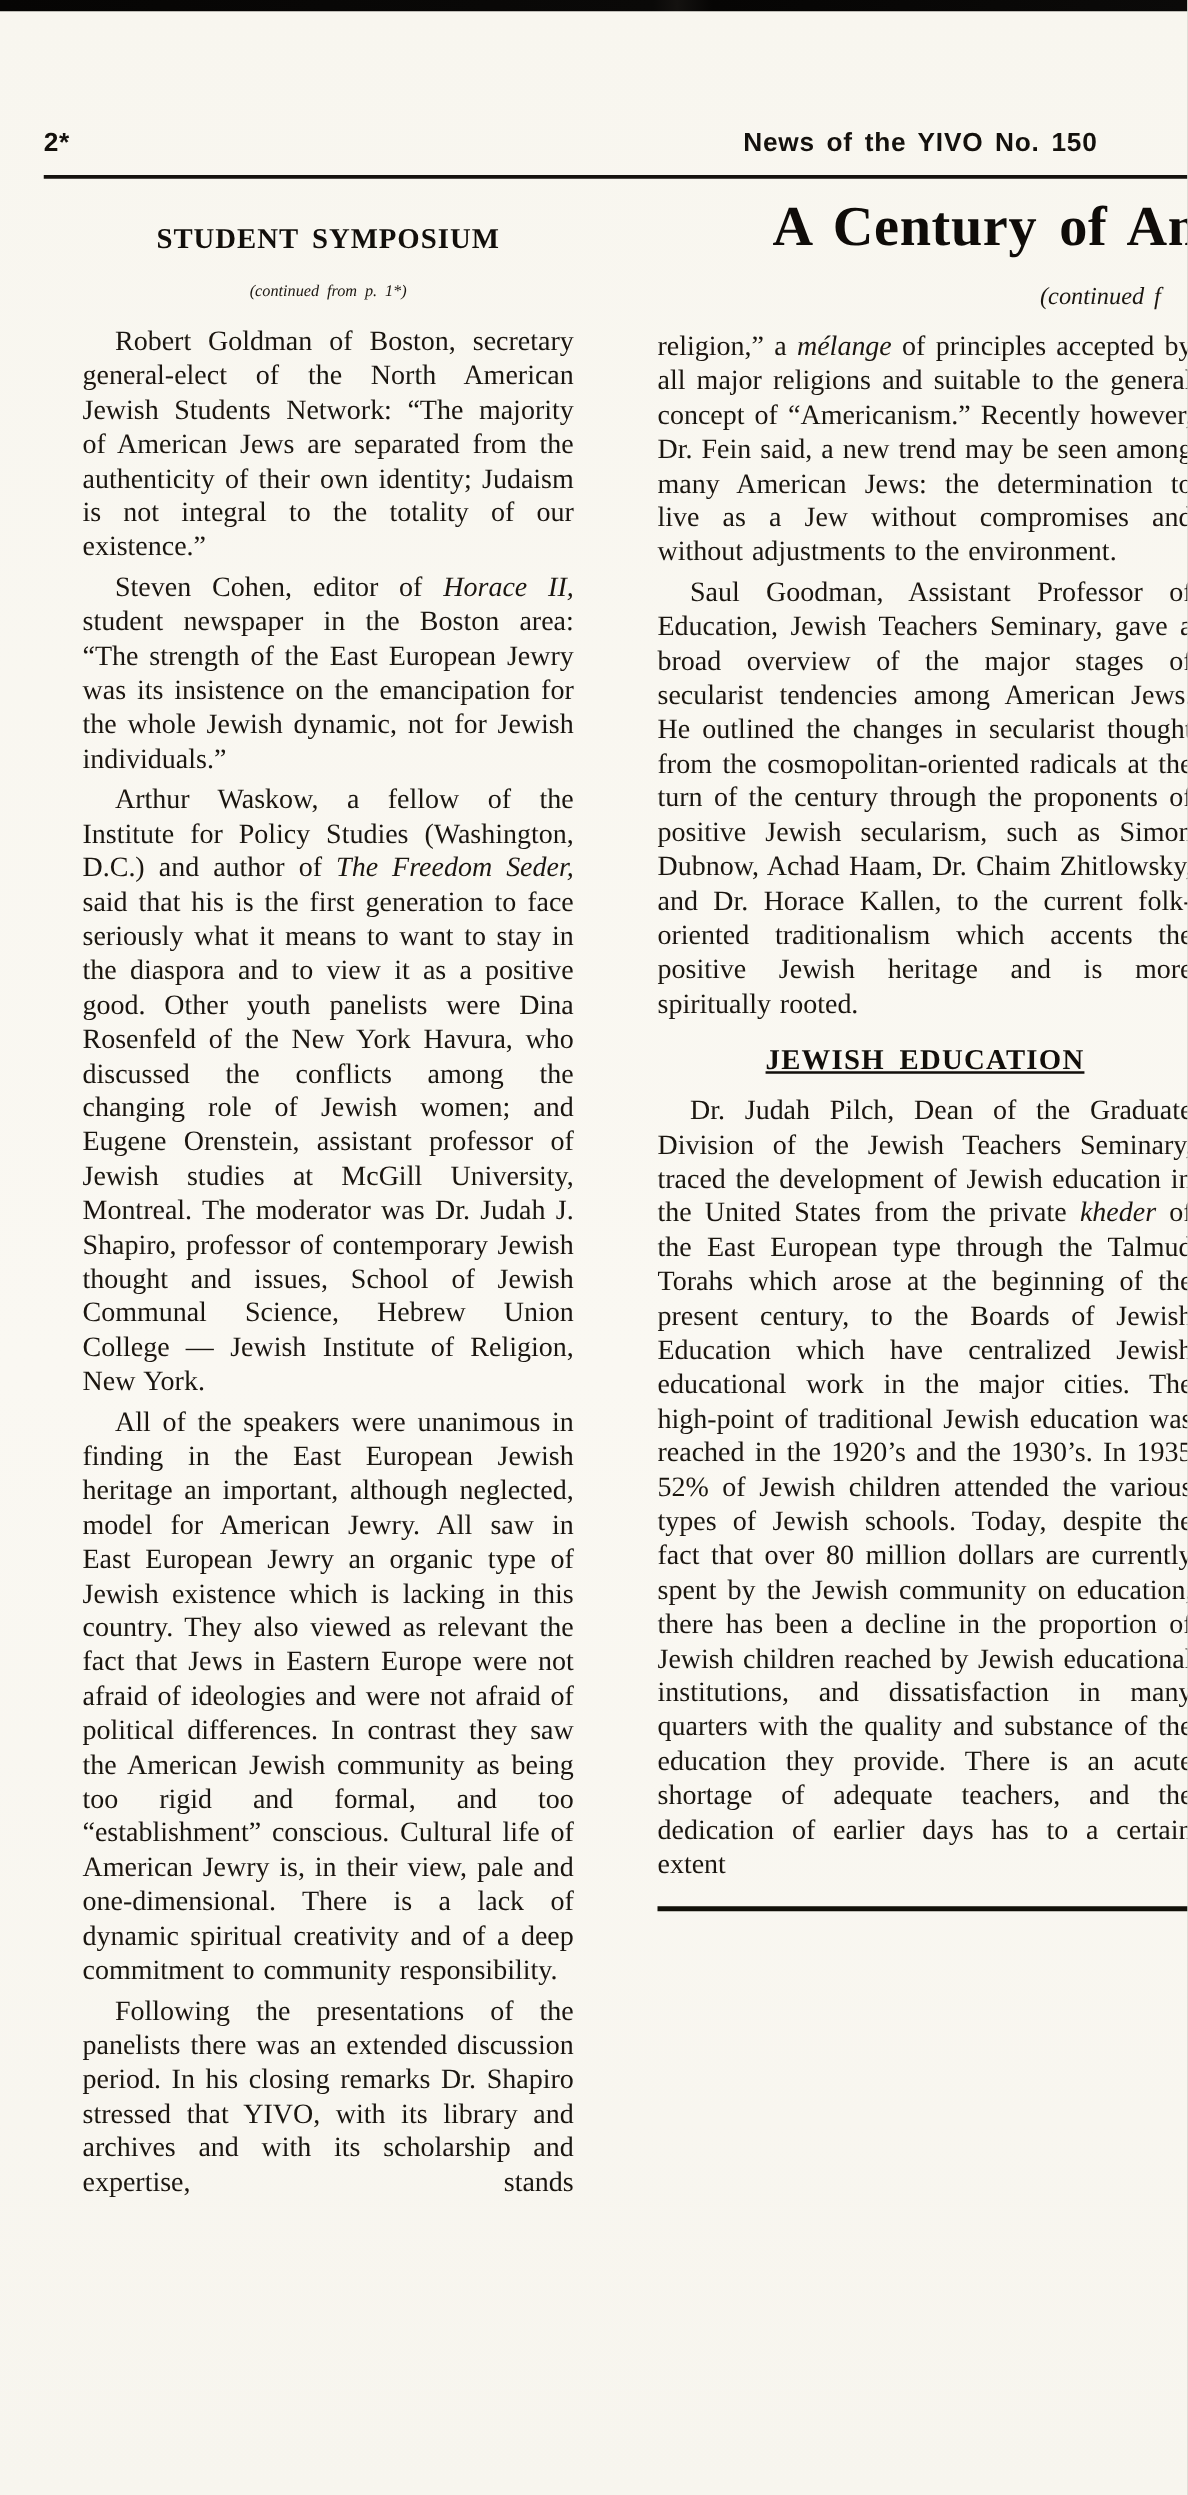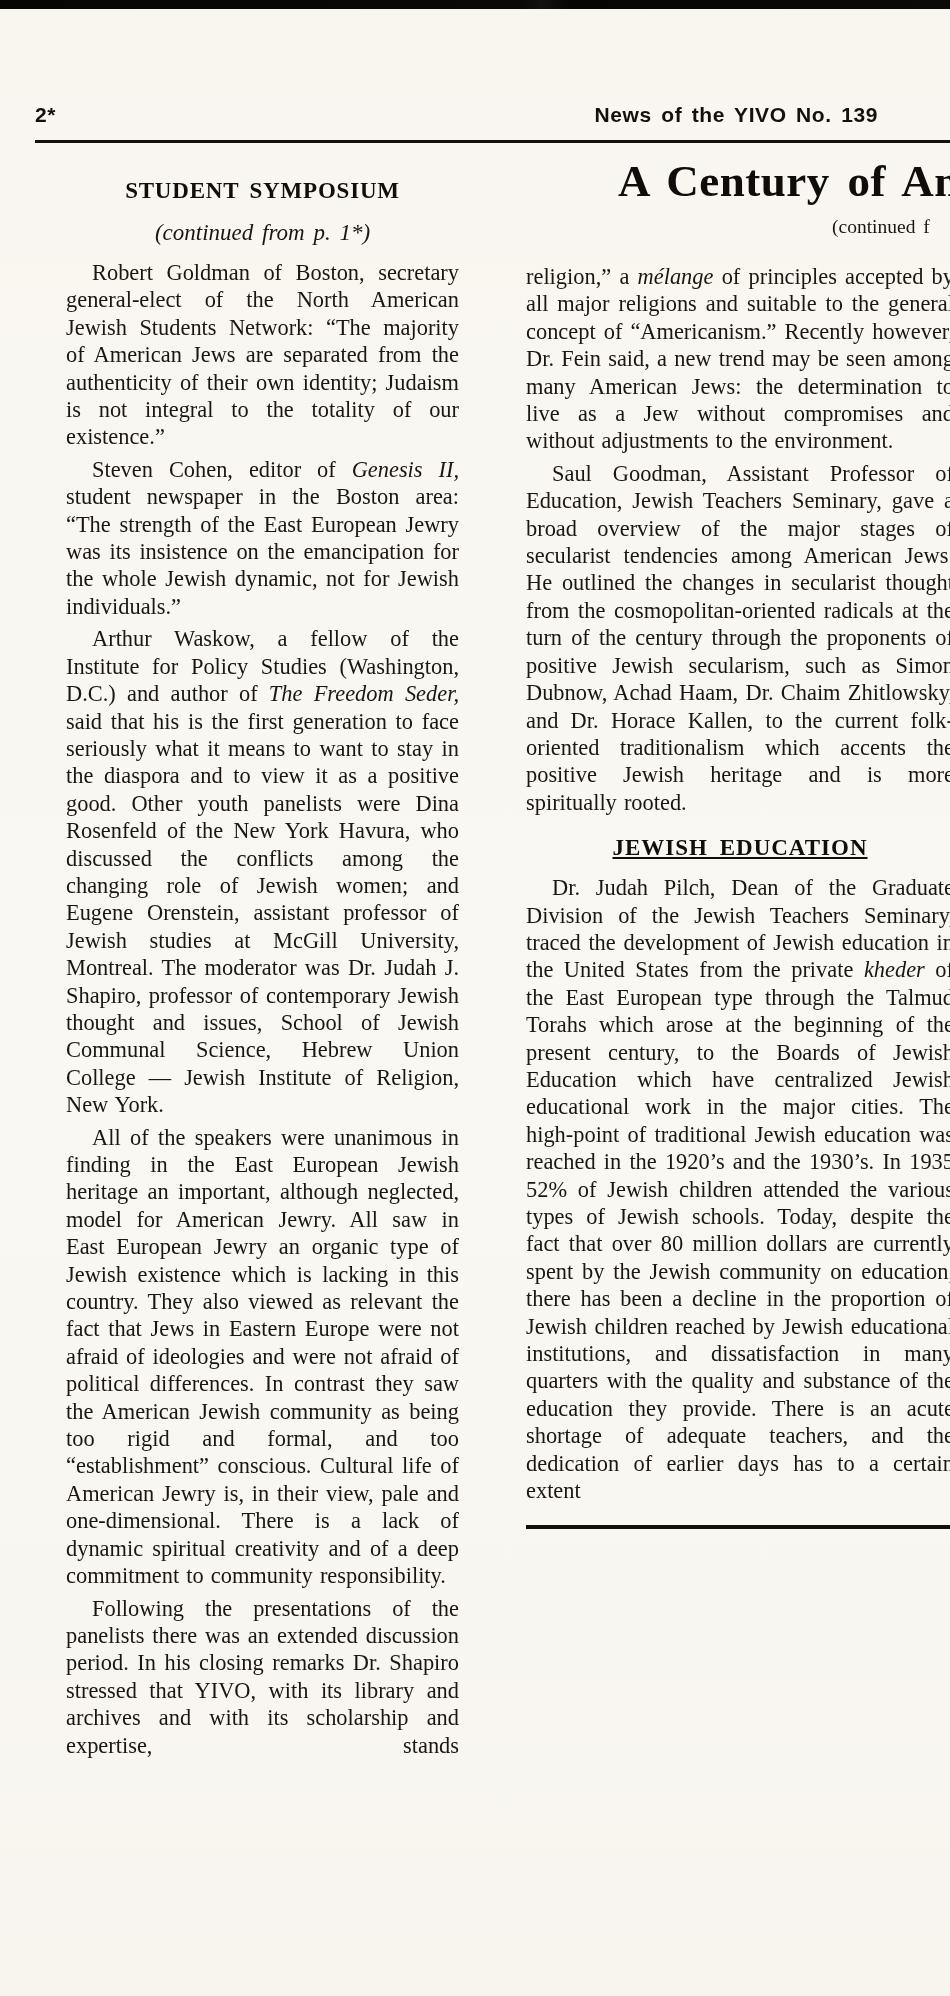--- a/index.html
+++ b/index.html
@@ -44,38 +44,38 @@
     font-size: 23px;
     line-height: 30px;
     letter-spacing: 0.8px;
     word-spacing: 4px;
     color: #120f0b;
   }
   .continued-note {
     margin-top: 15px;
     text-align: center;
     font-style: italic;
-    font-size: 23px;
+    font-size: 13px;
     line-height: 24px;
     word-spacing: 3px;
   }
   .para { margin: 0; text-indent: 26px; word-spacing: 1.5px; }
   .para + .para { margin-top: 5px; }
   .para.noindent { text-indent: 0; }
   .para.first { margin-top: 14px; }
   .para.stretch-last { text-align-last: justify; }
   .big-headline {
     position: absolute; left: 618px; top: 155px;
     font-weight: 700; font-size: 45px; line-height: 52px;
     white-space: nowrap; letter-spacing: 0.5px; word-spacing: 6px;
     color: #0f0c09;
   }
   .big-continued {
-    position: absolute; left: 832px; top: 215px;
-    font-size: 19.5px; line-height: 24px;
+    position: absolute; left: 832px; top: 226px;
+    font-style: italic; font-size: 19.5px; line-height: 24px;
     white-space: nowrap; word-spacing: 3px;
   }
   .section-title {
     margin: 18px 0 12px 0;
     text-align: center;
     font-weight: 700;
     font-size: 23px;
     line-height: 28px;
     letter-spacing: 1px;
     word-spacing: 5px;
@@ -90,33 +90,33 @@
 </style>
 </head>
 <body>
 
 <div class="page">
 
   <div class="top-bar"></div>
 
   <div class="running-head">
     <span class="page-number">2*</span>
-    <span class="issue-title">News of the YIVO No. 139</span>
+    <span class="issue-title">News of the YIVO No. 150</span>
   </div>
 
   <div class="header-rule"></div>
 
   <div class="big-headline">A Century of Ame</div>
   <div class="big-continued">(continued f</div>
 
   <div class="col col-left">
     <h2 class="article-title">STUDENT SYMPOSIUM</h2>
     <div class="continued-note">(continued from p. 1*)</div>
     <p class="para first"><span>Robert Goldman of Boston, secretary general-elect of the North American Jewish Students Network: “The majority of American Jews are separated from the authenticity of their own identity; Judaism is not integral to the totality of our existence.”</span></p>
-    <p class="para"><span>Steven Cohen, editor of </span><i>Genesis II,</i><span> student newspaper in the Boston area: “The strength of the East European Jewry was its insistence on the emancipation for the whole Jewish dynamic, not for Jewish individuals.”</span></p>
+    <p class="para"><span>Steven Cohen, editor of </span><i>Horace II,</i><span> student newspaper in the Boston area: “The strength of the East European Jewry was its insistence on the emancipation for the whole Jewish dynamic, not for Jewish individuals.”</span></p>
     <p class="para"><span>Arthur Waskow, a fellow of the Institute for Policy Studies (Washington, D.C.) and author of </span><i>The Freedom Seder,</i><span> said that his is the first generation to face seriously what it means to want to stay in the diaspora and to view it as a positive good. Other youth panelists were Dina Rosenfeld of the New York Havura, who discussed the conflicts among the changing role of Jewish women; and Eugene Orenstein, assistant professor of Jewish studies at McGill University, Montreal. The moderator was Dr. Judah J. Shapiro, professor of contemporary Jewish thought and issues, School of Jewish Communal Science, Hebrew Union College — Jewish Institute of Religion, New York.</span></p>
     <p class="para"><span>All of the speakers were unanimous in finding in the East European Jewish heritage an important, although neglected, model for American Jewry. All saw in East European Jewry an organic type of Jewish existence which is lacking in this country. They also viewed as relevant the fact that Jews in Eastern Europe were not afraid of ideologies and were not afraid of political differences. In contrast they saw the American Jewish community as being too rigid and formal, and too “establishment” conscious. Cultural life of American Jewry is, in their view, pale and one-dimensional. There is a lack of dynamic spiritual creativity and of a deep commitment to community responsibility.</span></p>
     <p class="para stretch-last"><span>Following the presentations of the panelists there was an extended discussion period. In his closing remarks Dr. Shapiro stressed that YIVO, with its library and archives and with its scholarship and expertise, stands</span></p>
   </div>
 
   <div class="col col-right">
     <p class="para noindent"><span>religion,” a </span><i>mélange</i><span> of principles accepted by all major religions and suitable to the general concept of “Americanism.” Recently however, Dr. Fein said, a new trend may be seen among many American Jews: the determination to live as a Jew without compromises and without adjustments to the environment.</span></p>
     <p class="para"><span>Saul Goodman, Assistant Professor of Education, Jewish Teachers Seminary, gave a broad overview of the major stages of secularist tendencies among American Jews. He outlined the changes in secularist thought from the cosmopolitan-oriented radicals at the turn of the century through the proponents of positive Jewish secularism, such as Simon Dubnow, Achad Haam, Dr. Chaim Zhitlowsky, and Dr. Horace Kallen, to the current folk-oriented traditionalism which accents the positive Jewish heritage and is more spiritually rooted.</span></p>
     <h3 class="section-title">JEWISH EDUCATION</h3>
     <p class="para stretch-last"><span>Dr. Judah Pilch, Dean of the Graduate Division of the Jewish Teachers Seminary, traced the development of Jewish education in the United States from the private </span><i>kheder</i><span> of the East European type through the Talmud Torahs which arose at the beginning of the present century, to the Boards of Jewish Education which have centralized Jewish educational work in the major cities. The high-point of traditional Jewish education was reached in the 1920’s and the 1930’s. In 1935 52% of Jewish children attended the various types of Jewish schools. Today, despite the fact that over 80 million dollars are currently spent by the Jewish community on education, there has been a decline in the proportion of Jewish children reached by Jewish educational institutions, and dissatisfaction in many quarters with the quality and substance of the education they provide. There is an acute shortage of adequate teachers, and the dedication of earlier days has to a certain extent</span></p>

